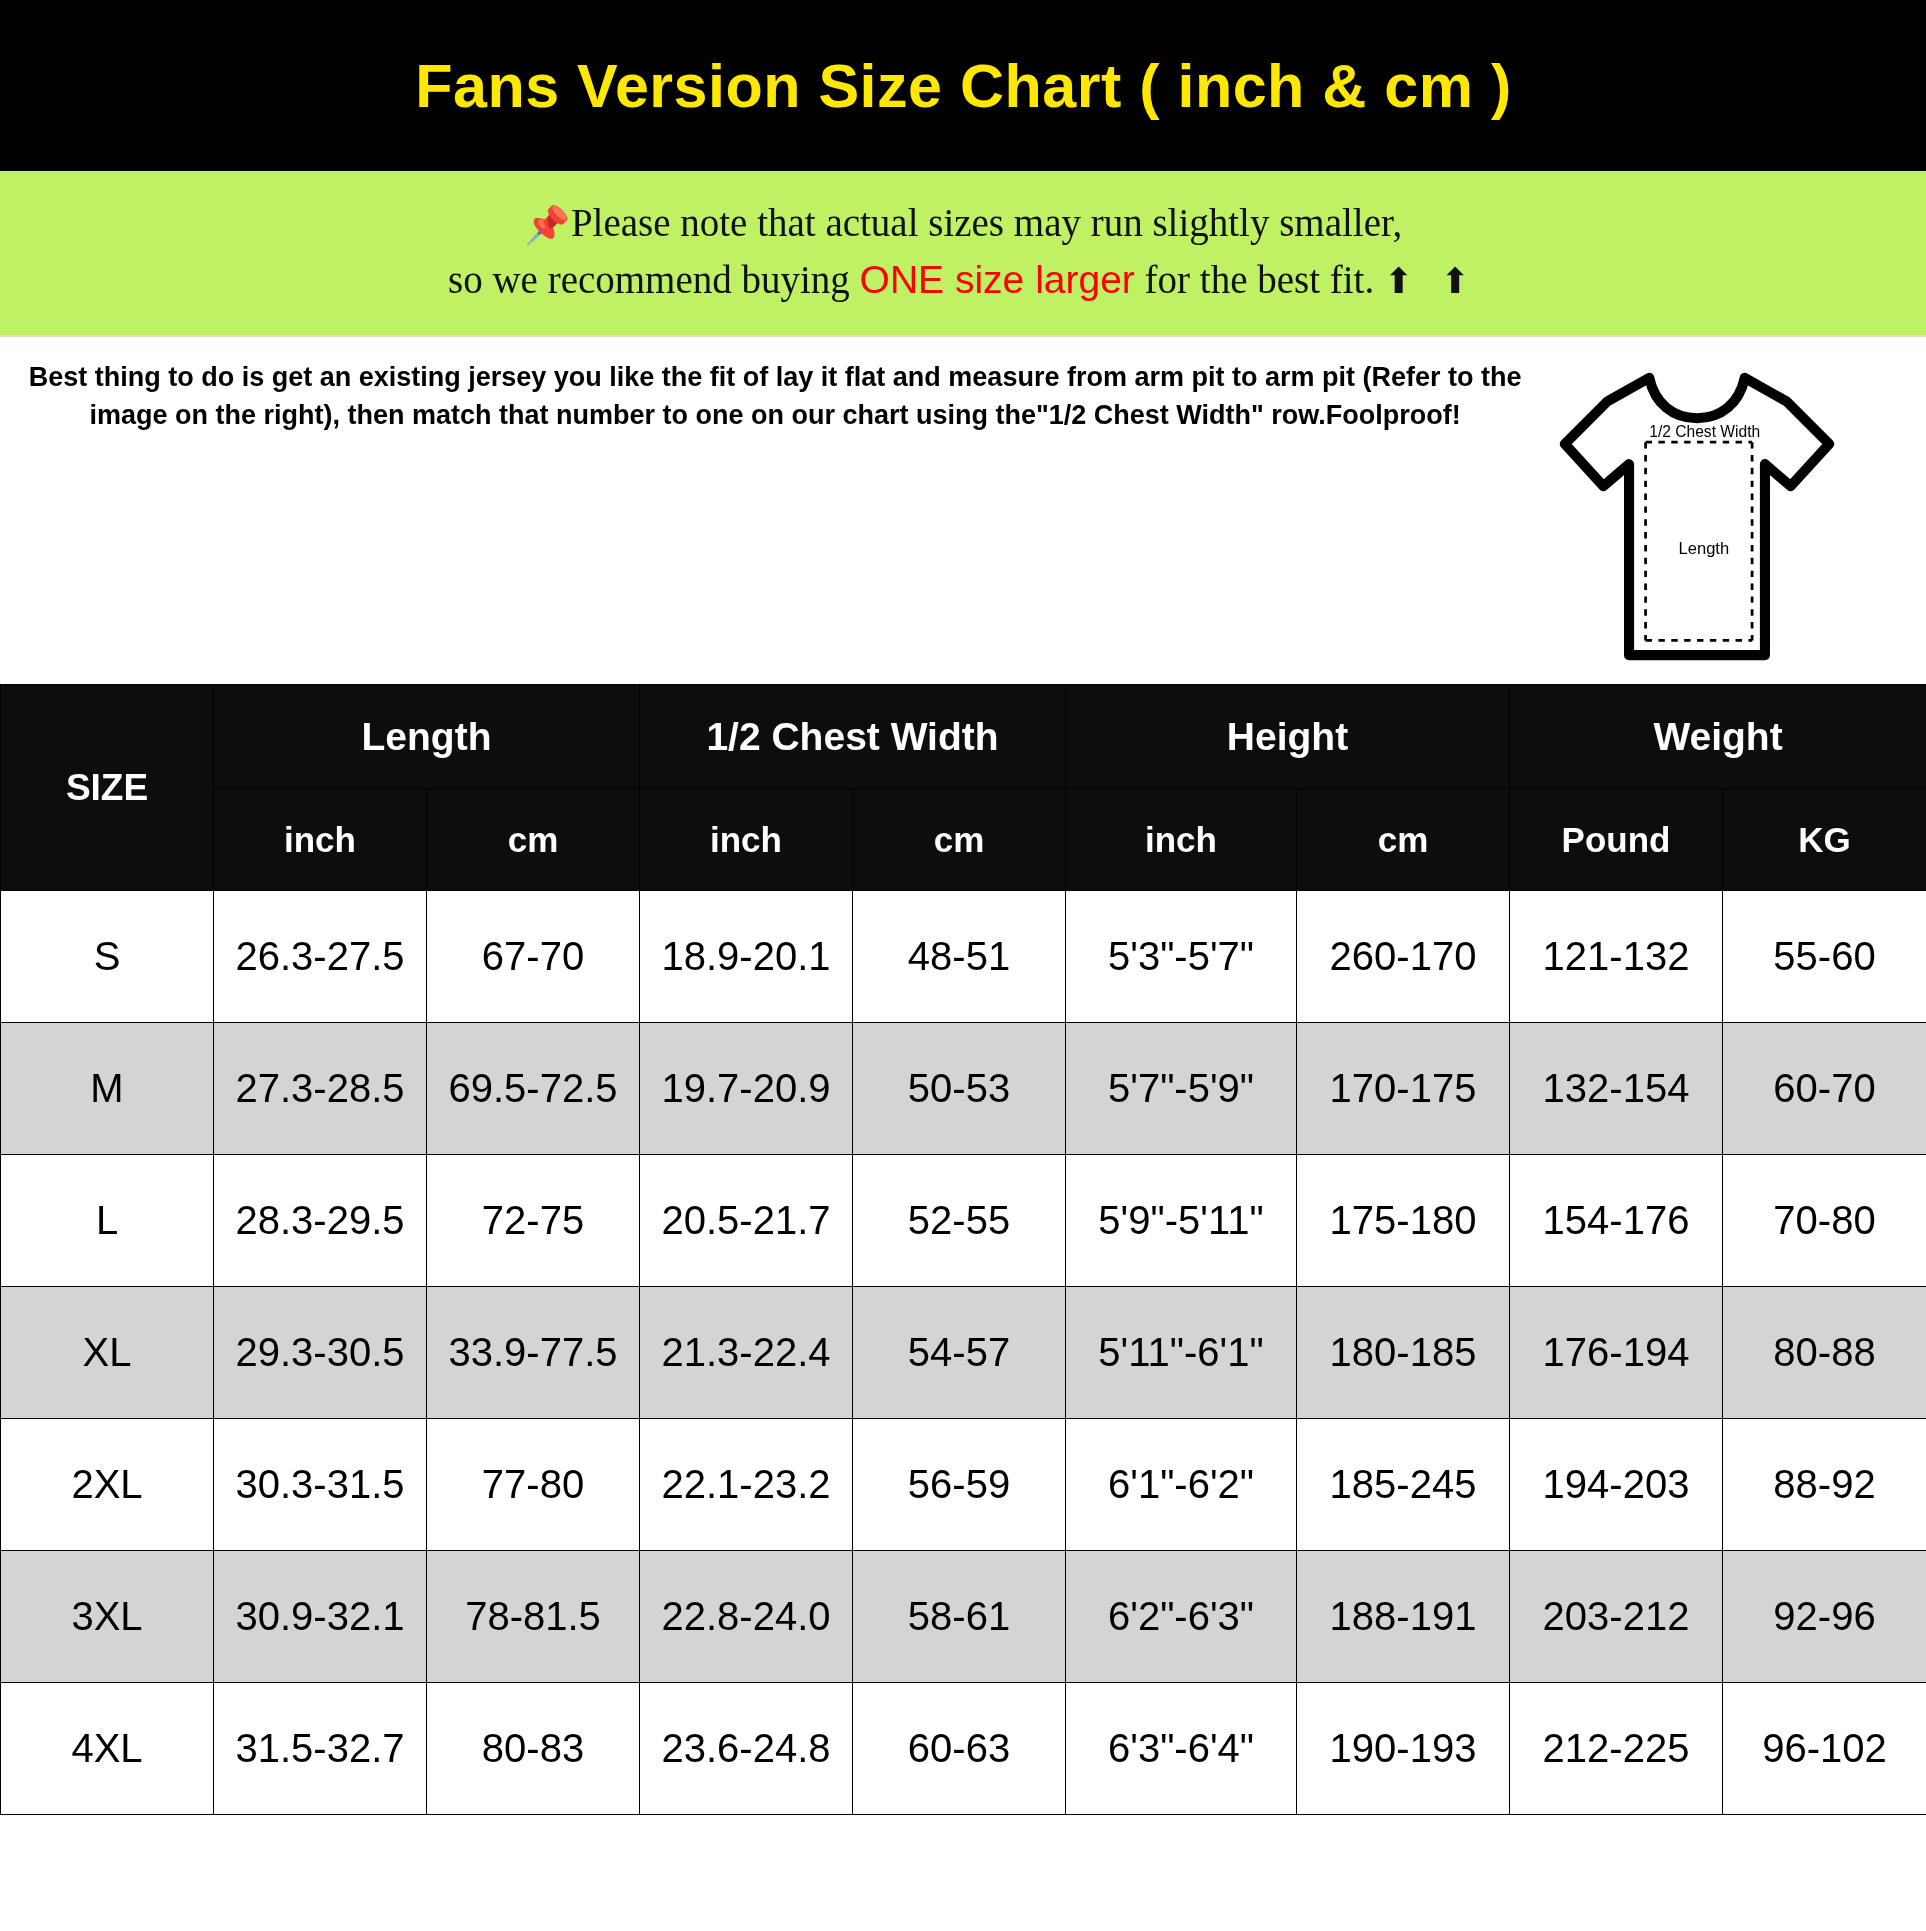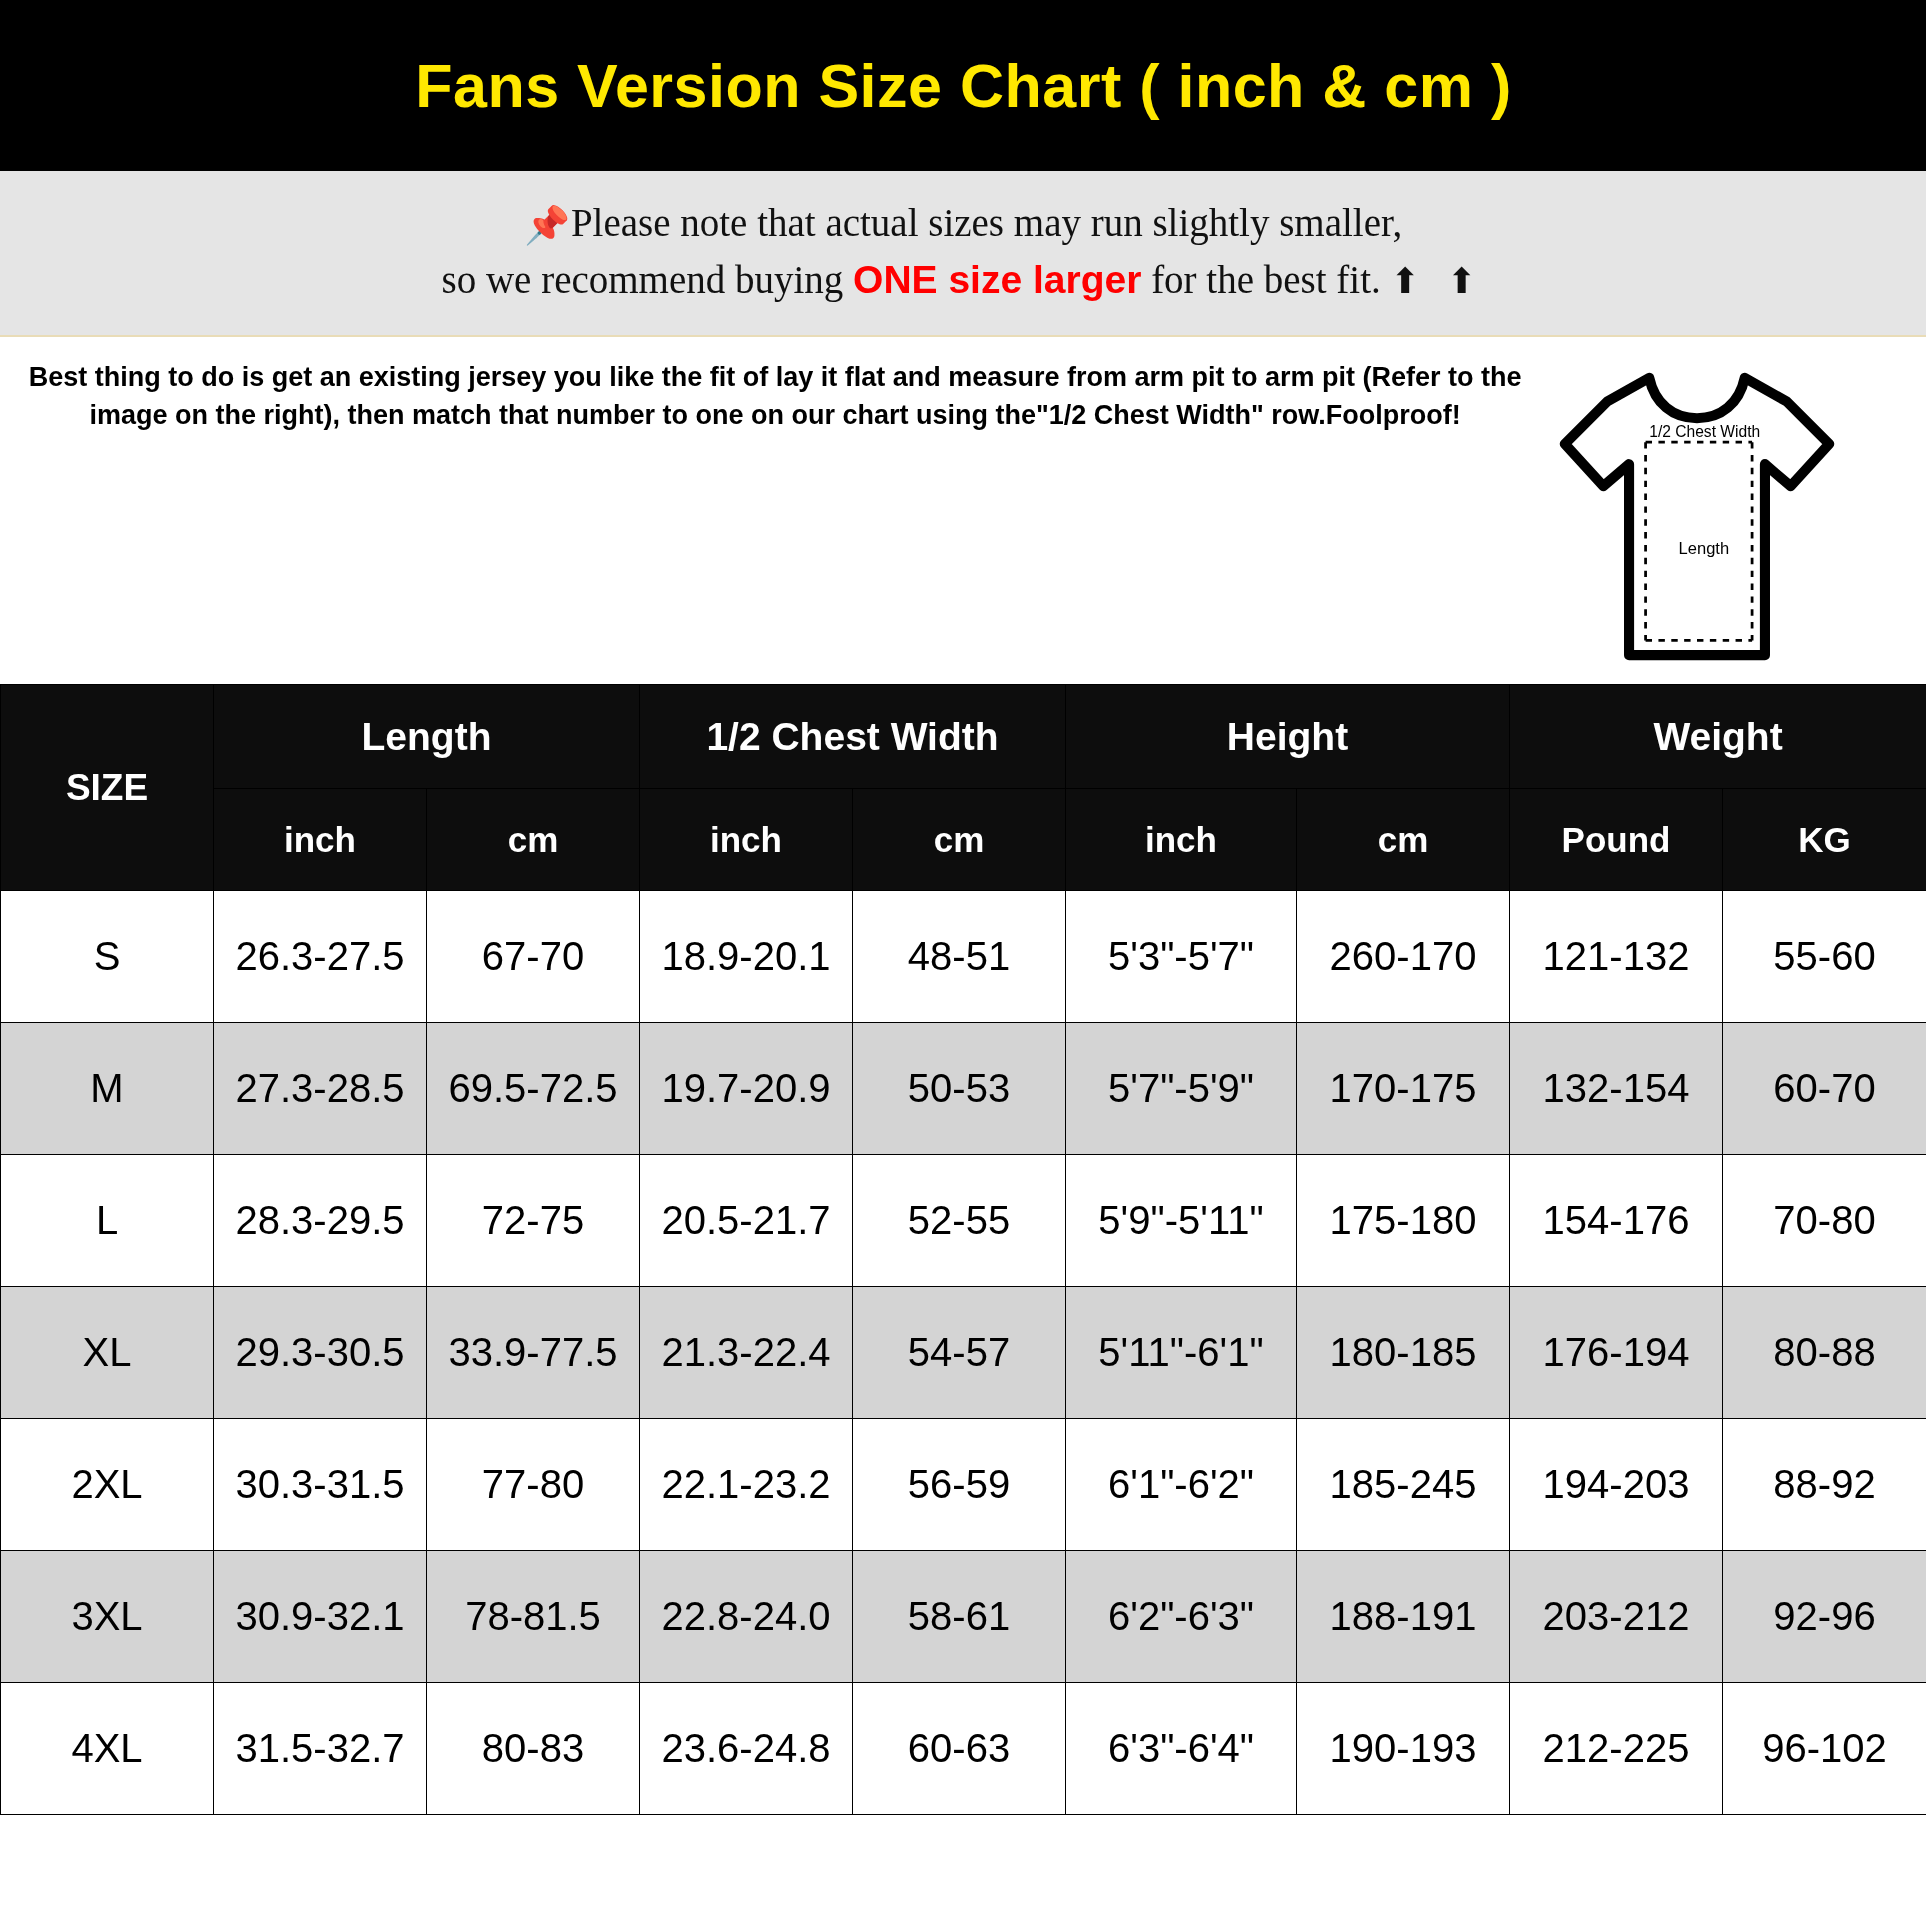--- a/index.html
+++ b/index.html
@@ -30,39 +30,39 @@
     color: #ffe800;
     font-size: 61px;
     font-weight: bold;
     letter-spacing: 0.5px;
     text-align: right;
     font-family: "Liberation Sans", sans-serif;
   }
 
   
   .note-band {
-    background: #e5e5e5;
+    background: #bef264;
     padding: 24px 37px 27.5px 37px;
     text-align: center;
     border-bottom: 2.8px solid #e9dcb7;
   }
   .note-line {
     font-size: 39px;
     color: #111111;
     line-height: 1.42;
     font-family: "Liberation Serif", serif;
     font-weight: 500;
   }
   .note-line .pin {
     font-size: 37px;
     vertical-align: -1.8px;
   }
   .note-line .emph {
     color: #ff0000;
-    font-weight: bold;
+    font-weight: normal;
     font-family: "Liberation Sans", sans-serif;
   }
   .note-line .arrows {
     font-size: 35px;
     letter-spacing: 9.2px;
   }
 
   
   .advice-wrap {
     display: flex;

